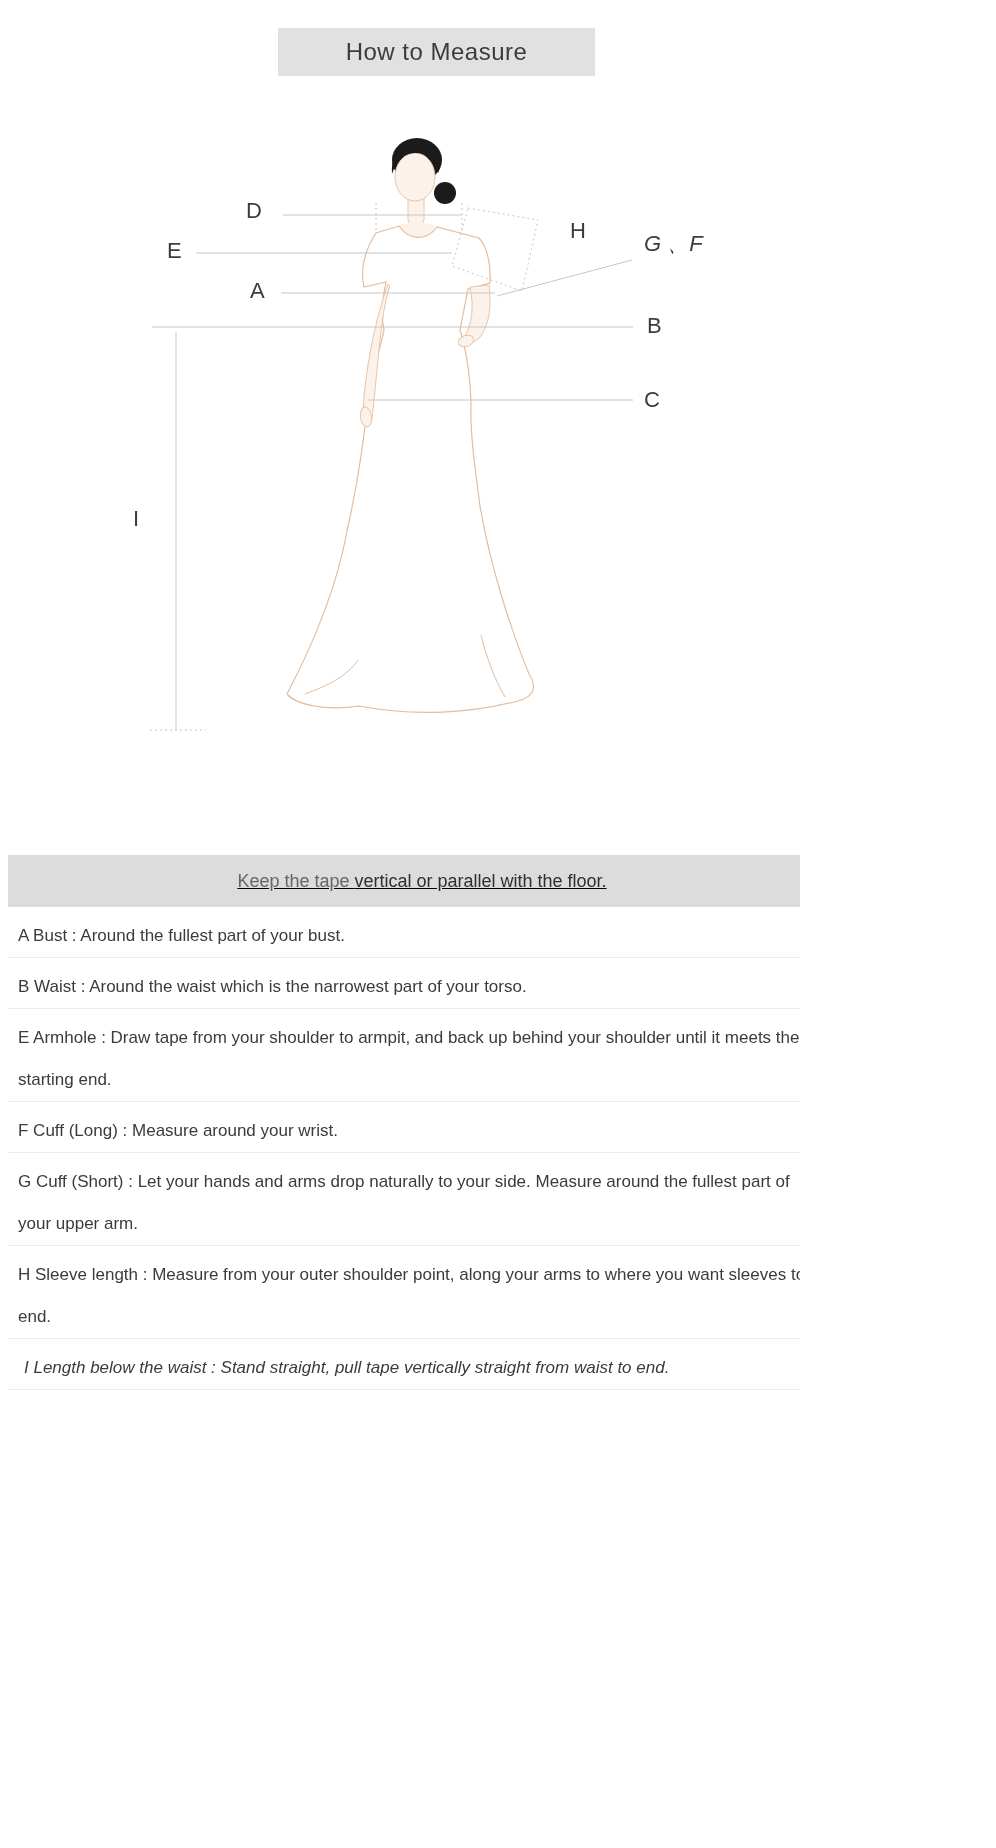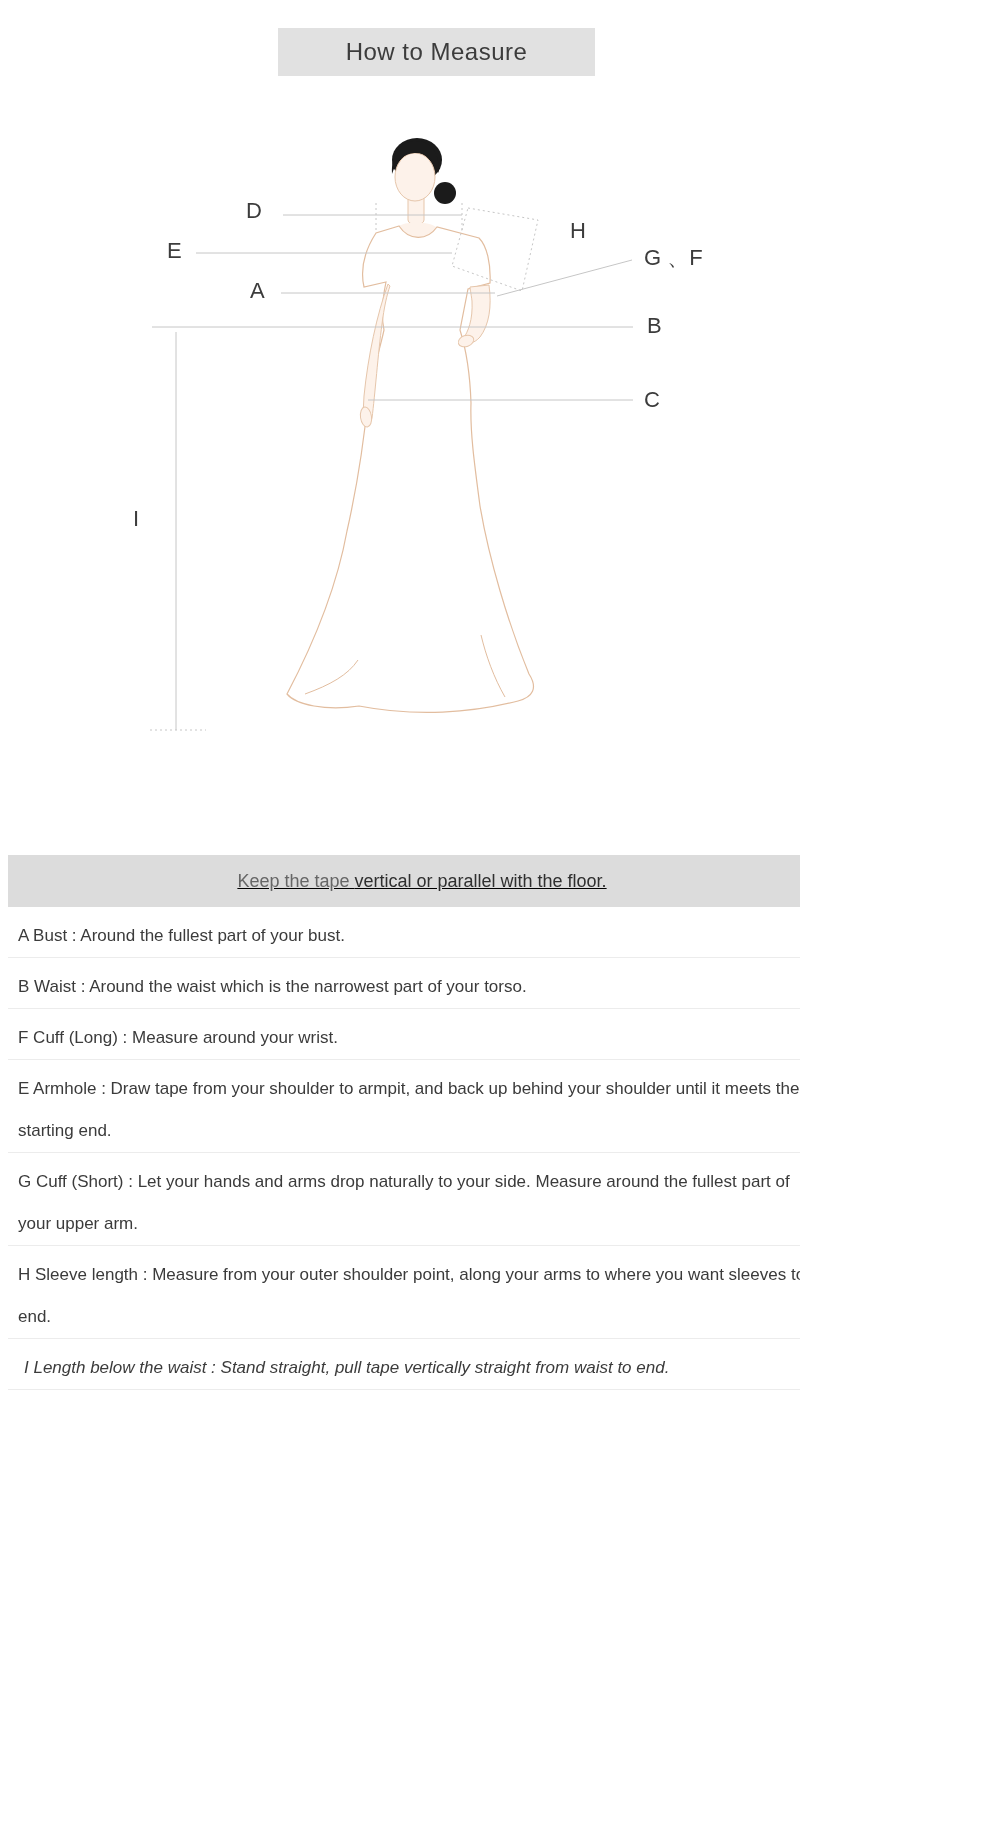--- a/index.html
+++ b/index.html
@@ -71,32 +71,32 @@
         <line x1="176" y1="232" x2="176" y2="630"></line>
         <line x1="150" y1="630" x2="206" y2="630" stroke-dasharray="2,3"></line>
         <line x1="497" y1="196" x2="632" y2="160"></line>
         <path d="M468,108 L538,120 L522,191 L452,166 Z" stroke-dasharray="2,3"></path>
       </g>
     </svg>
     <div class="dlabel" style="left:246px; top:98px;">D</div>
     <div class="dlabel" style="left:167px; top:138px;">E</div>
     <div class="dlabel" style="left:250px; top:178px;">A</div>
     <div class="dlabel" style="left:570px; top:118px;">H</div>
-    <div class="dlabel" style="left:644px; top:143px;">G 、F</div>
+    <div class="dlabel" style="left:644px; top:129px;font-style:italic;">G 、F</div>
     <div class="dlabel" style="left:647px; top:213px;">B</div>
     <div class="dlabel" style="left:644px; top:287px;">C</div>
     <div class="dlabel" style="left:133px; top:406px;">I</div>
   </div>
 
   <div class="mtable">
     <div class="thead">
       <span class="light">Keep the tape </span><span class="dark">vertical or parallel with the floor.</span>
     </div>
     <div class="trow">A Bust :  Around the fullest part of your bust.</div>
     <div class="trow">B Waist :  Around the waist which is the narrowest part of your torso.</div>
+    <div class="trow">E Armhole : Draw tape from your shoulder to armpit, and back up behind your shoulder until it meets the starting end.</div>
     <div class="trow">F Cuff (Long) : Measure around your wrist.</div>
-    <div class="trow">E Armhole : Draw tape from your shoulder to armpit, and back up behind your shoulder until it meets the starting end.</div>
     <div class="trow">G Cuff (Short) : Let your hands and arms drop naturally to your side. Measure around the fullest part of your upper arm.</div>
     <div class="trow">H Sleeve length : Measure from your outer shoulder point, along your arms to where you want sleeves to end.</div>
     <div class="trow indent">I  Length below the waist : Stand straight, pull tape vertically straight from waist to end.</div>
   </div>
 
 </div>
 
 </body></html>

